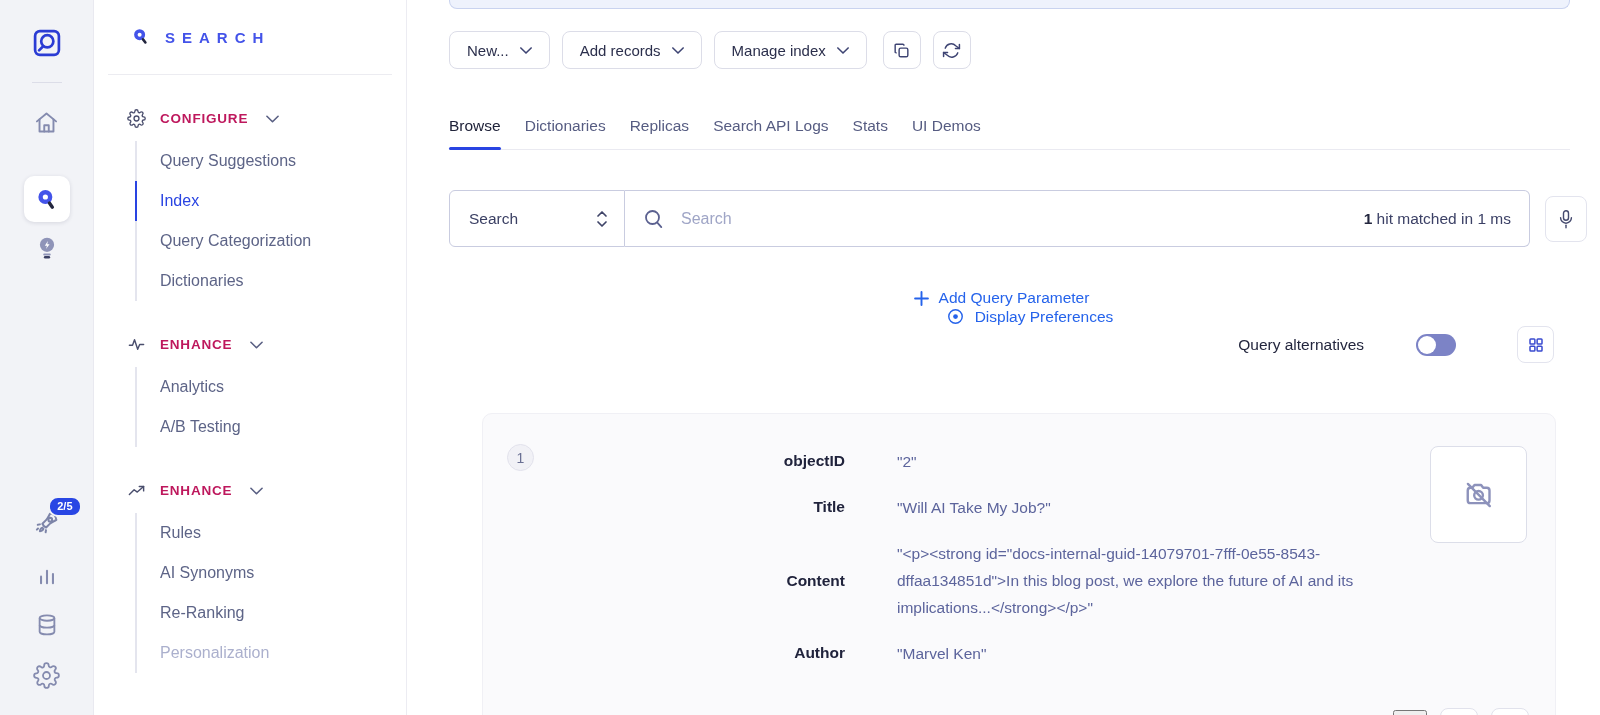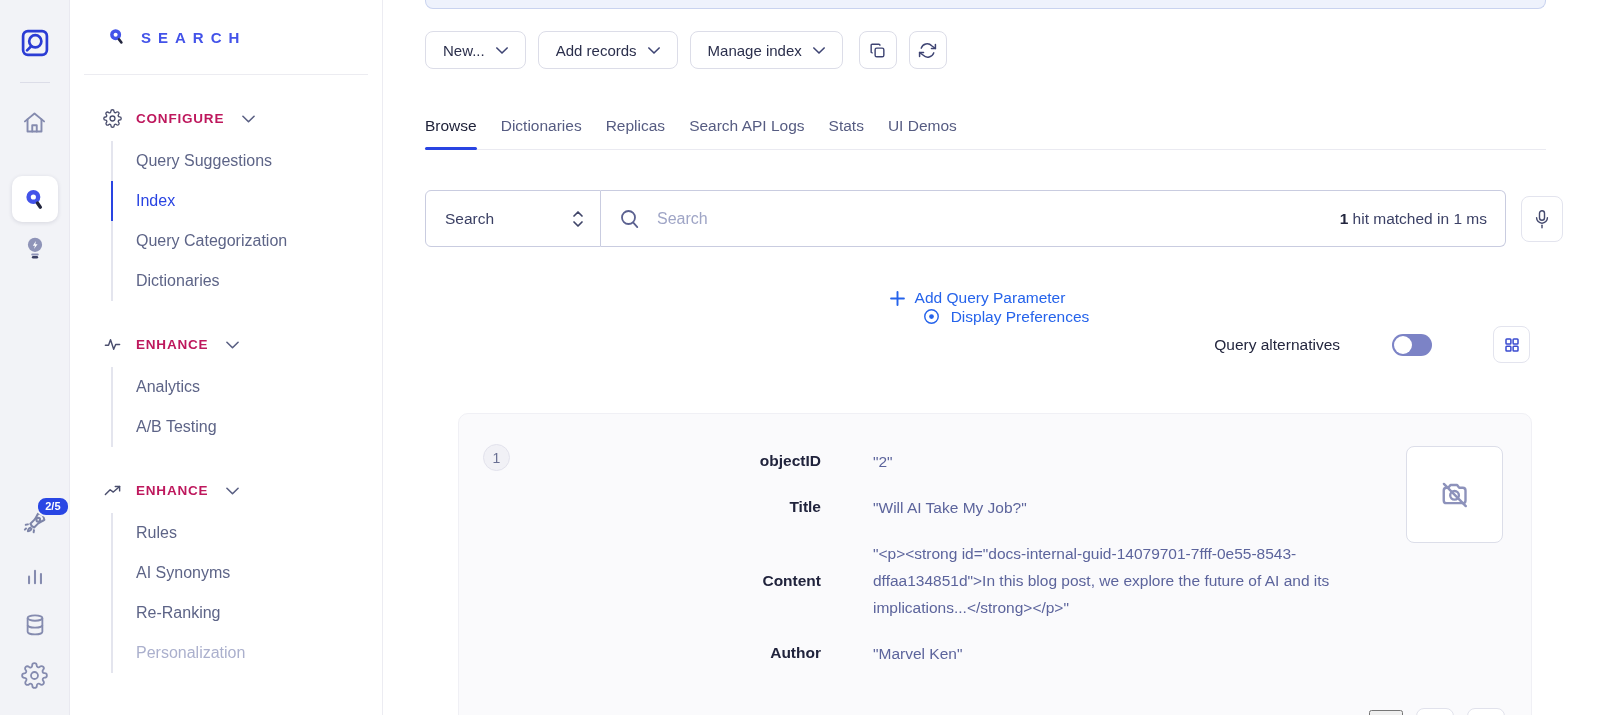--- a/index.html
+++ b/index.html
@@ -6,21 +6,21 @@
   html,body { margin:0; padding:0; }
   body {
     width:1600px; height:715px; overflow:hidden;
     font-family:"Liberation Sans", sans-serif;
     background:#ffffff; color:#23263b;
   }
   .app { display:flex; width:1600px; height:715px; }
 
   
   .rail {
-    width:70px; flex-shrink:0; background:#f2f3f7; border-right:1px solid #e9e9f0;
+    width:94px; flex-shrink:0; background:#f2f3f7; border-right:1px solid #e9e9f0;
     display:flex; flex-direction:column; align-items:center;
   }
   .rail .logo { margin-top:26px; cursor:pointer; }
   .rail-divider { width:30px; border:0; border-top:1px solid #dcdde8; margin:22px 0 0; }
   .rail-btn { margin-top:26px; color:#858baf; cursor:pointer; display:flex; align-items:center; justify-content:center; }
   .rail-active {
     margin-top:40px; width:46px; height:46px; background:#fff; border-radius:10px;
     box-shadow:0 1px 4px rgba(40,45,80,.14); display:flex; align-items:center; justify-content:center; cursor:pointer;
   }
   .rail-bulb { margin-top:12px; }

